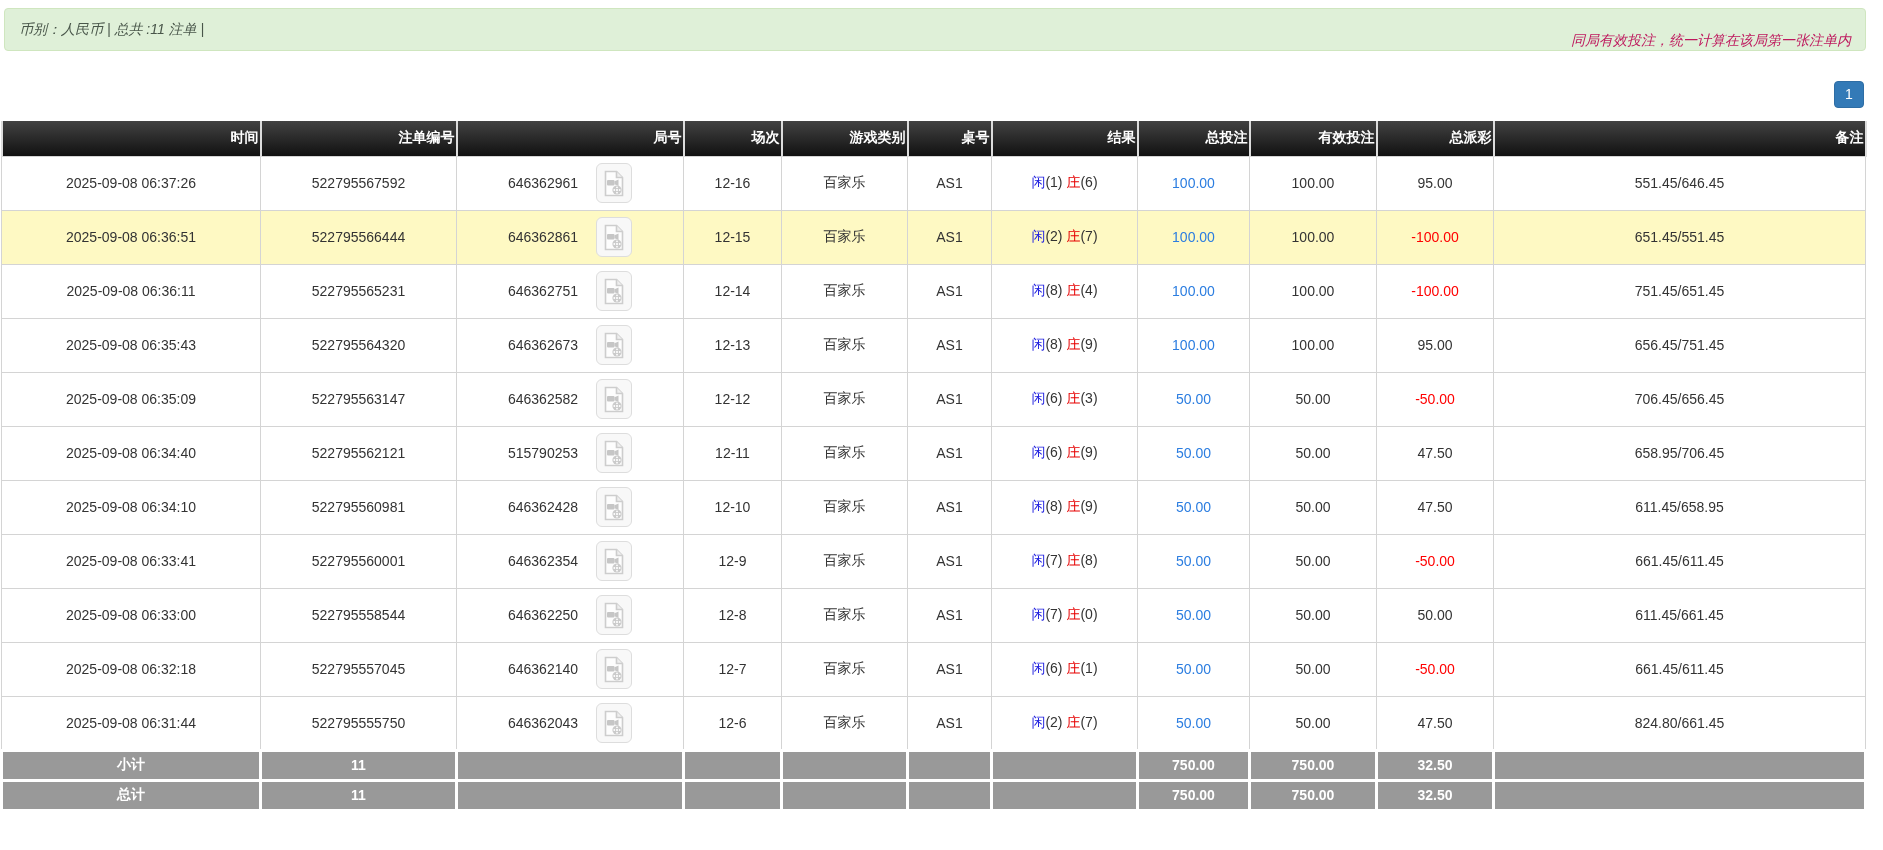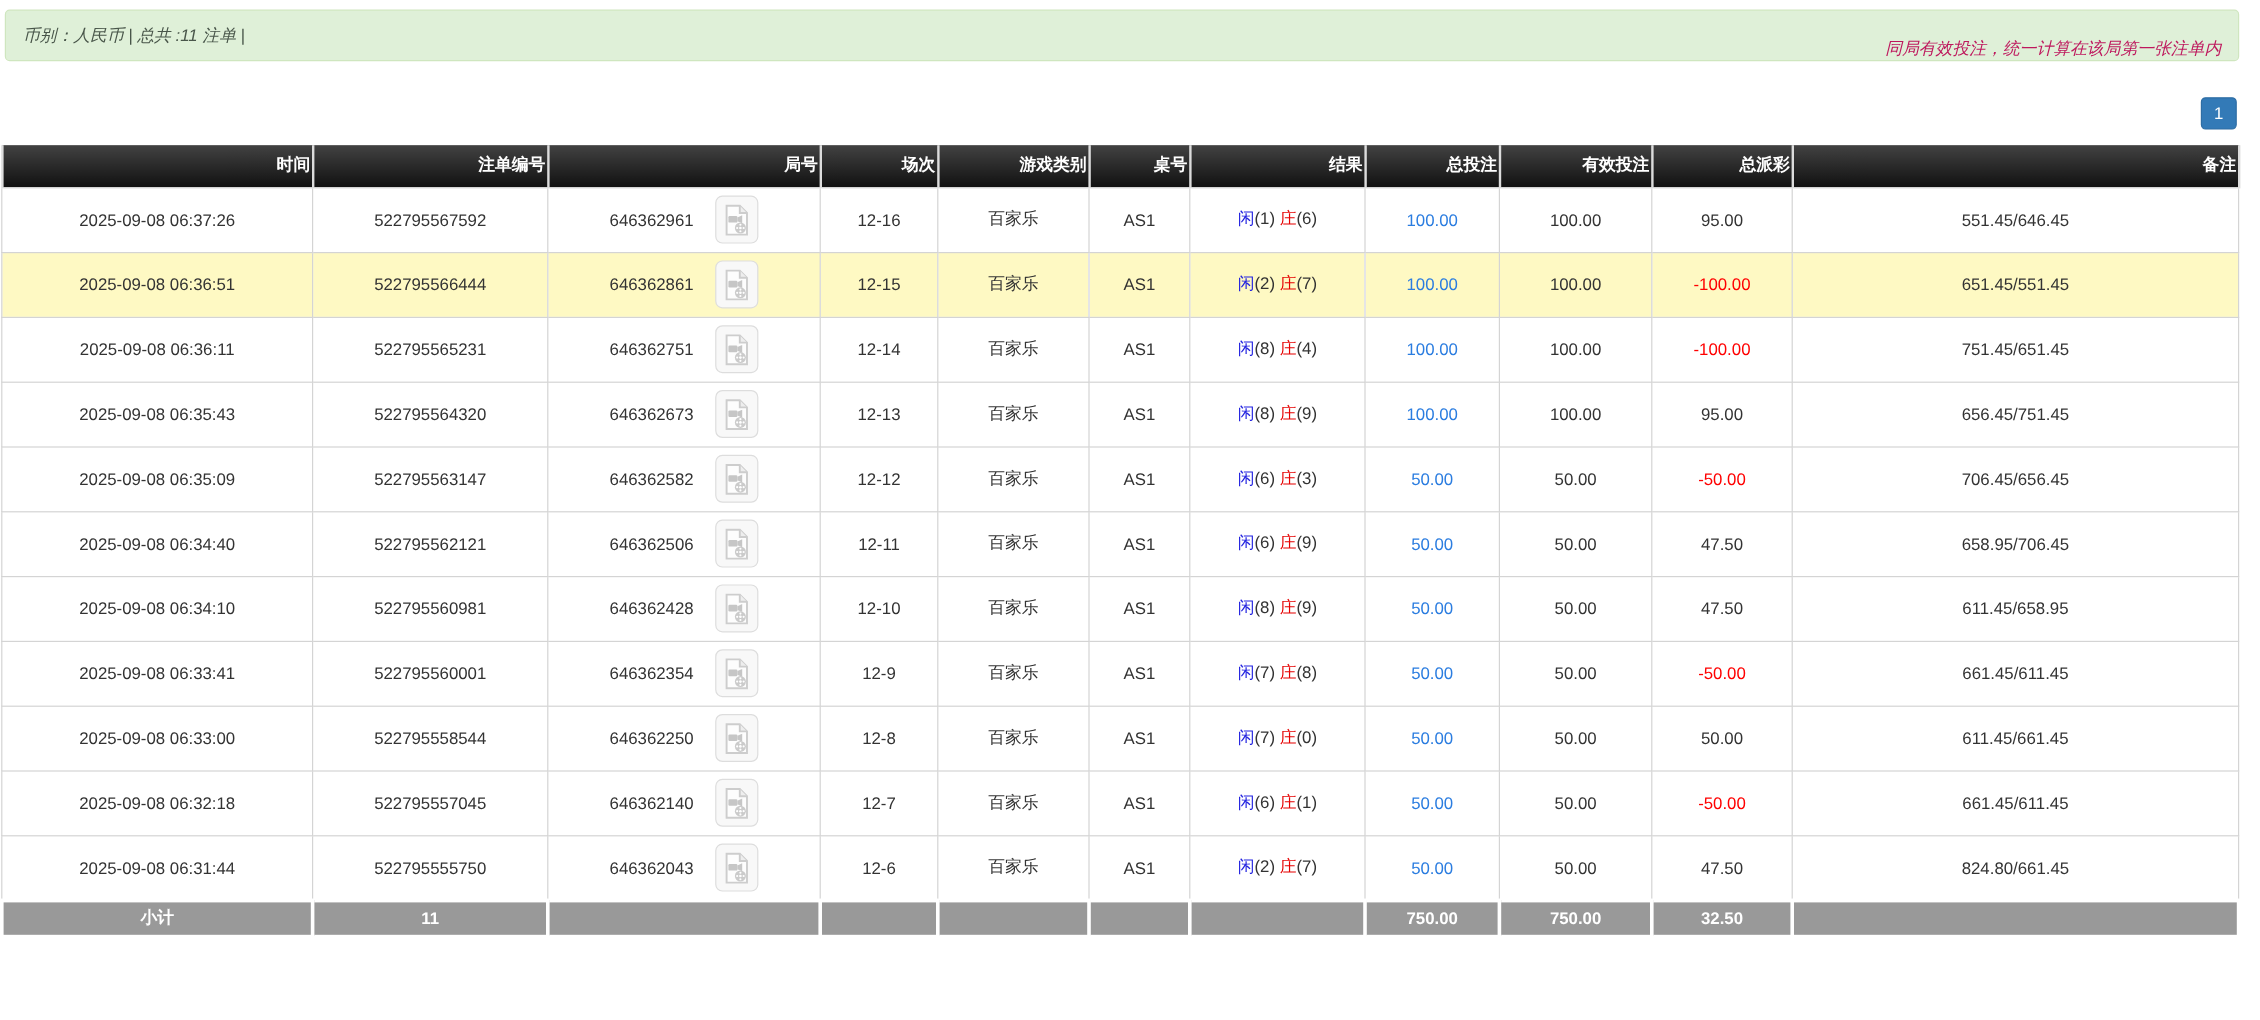--- a/index.html
+++ b/index.html
@@ -244,21 +244,21 @@
         <td><span class="player">闲</span><span class="rnum">(6)</span> <span class="banker">庄</span><span class="rnum">(3)</span></td>
         <td><a class="bet-link">50.00</a></td>
         <td>50.00</td>
         <td class="neg">-50.00</td>
         <td>706.45/656.45</td>
       </tr>
       <tr>
         <td>2025-09-08 06:34:40</td>
         <td>522795562121</td>
         <td><span class="round-wrap">
-            <span>646362506</span>
+            <span>515790253</span>
             <button class="video-btn">
               <svg width="22" height="27" viewBox="0 0 22 27">
                 <path d="M2.5 1.5 h11 l6 6 v18 h-17 z" fill="#fdfdfd" stroke="#cdcdcd" stroke-width="1.6"></path>
                 <path d="M13.5 1.5 v6 h6" fill="#eee" stroke="#cdcdcd" stroke-width="1.6"></path>
                 <rect x="4" y="10" width="7.5" height="5.5" rx="1" fill="#c6c6c6"></rect>
                 <path d="M11.5 11.2 l4 -1.8 v6.7 l-4 -1.8 z" fill="#c6c6c6"></path>
                 <circle cx="14" cy="20" r="4.6" fill="#cbcbcb"></circle>
                 <circle cx="14" cy="20" r="1.1" fill="#fff"></circle>
                 <circle cx="14" cy="17.3" r="0.9" fill="#fff"></circle>
                 <circle cx="14" cy="22.7" r="0.9" fill="#fff"></circle>
@@ -429,14 +429,27 @@
         <td></td>
         <td></td>
         <td></td>
         <td></td>
         <td></td>
         <td>750.00</td>
         <td>750.00</td>
         <td>32.50</td>
         <td></td>
       </tr>
+      <tr>
+        <td>总计</td>
+        <td>11</td>
+        <td></td>
+        <td></td>
+        <td></td>
+        <td></td>
+        <td></td>
+        <td>750.00</td>
+        <td>750.00</td>
+        <td>32.50</td>
+        <td></td>
+      </tr>
     </tfoot>
 </table>
 
 </body></html>

